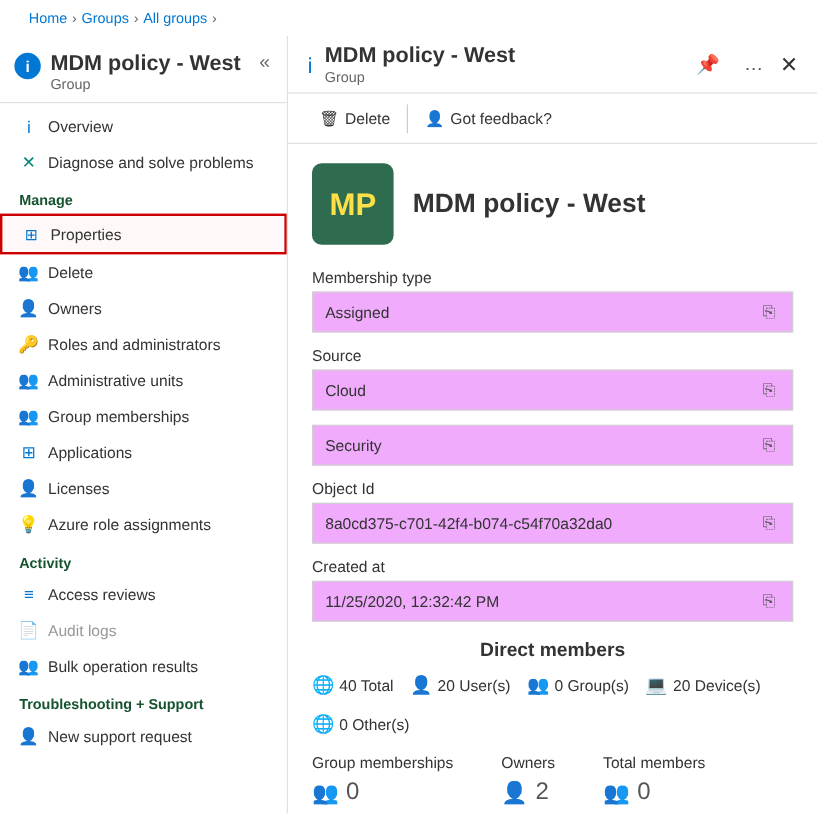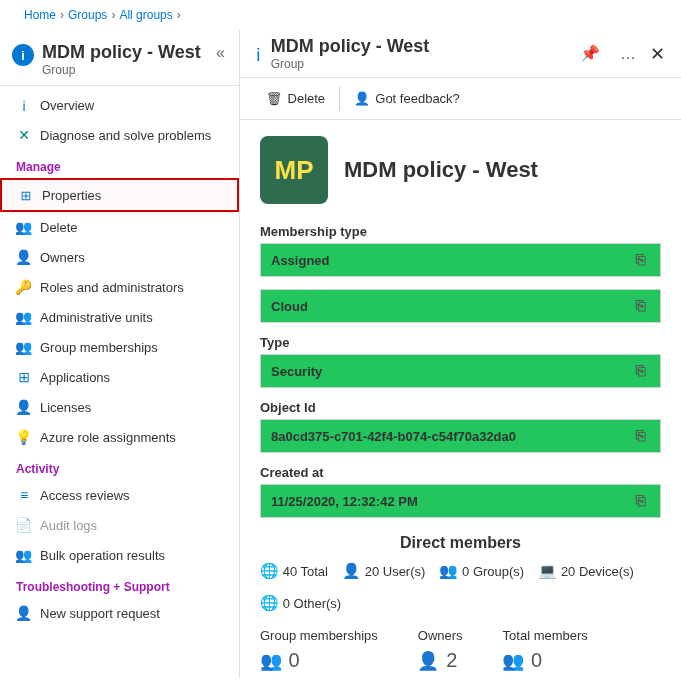--- a/index.html
+++ b/index.html
@@ -16,21 +16,21 @@
     .sidebar-header { display: flex; align-items: flex-start; padding: 12px 12px 8px 12px; border-bottom: 1px solid #e0e0e0; position: relative; }
     .sidebar-title-block { flex: 1; }
     .sidebar-title { font-size: 18px; font-weight: 600; color: #333; }
     .sidebar-subtitle { font-size: 12px; color: #666; }
     .sidebar-info-icon { width: 22px; height: 22px; background: #0078d4; border-radius: 50%; display: flex; align-items: center; justify-content: center; color: #fff; font-weight: 700; font-size: 13px; margin-right: 8px; margin-top: 2px; flex-shrink: 0; }
     .sidebar-collapse { margin-left: auto; cursor: pointer; color: #666; font-size: 16px; padding: 2px; }
 
     .sidebar-nav { padding: 4px 0; }
     .sidebar-item { display: flex; align-items: center; gap: 8px; padding: 7px 16px; cursor: pointer; color: #333; font-size: 13px; }
     .sidebar-item.highlighted { border: 1.5px solid #c00; }
-    .sidebar-section-label { padding: 10px 16px 4px 16px; font-size: 12px; font-weight: 600; color: #a21caf; }
+    .sidebar-section-label { padding: 10px 16px 4px 16px; font-size: 12px; font-weight: 600; color: #14532d; }
     .sidebar-icon { width: 16px; height: 16px; display: flex; align-items: center; justify-content: center; font-size: 14px; flex-shrink: 0; }
 
     
     .content { flex: 1; overflow-y: auto; display: flex; flex-direction: column; }
 
     .content-toolbar { display: flex; align-items: center; gap: 0; padding: 8px 16px; border-bottom: 1px solid #e0e0e0; }
     .toolbar-btn { display: flex; align-items: center; gap: 5px; padding: 5px 10px; background: none; border: none; cursor: pointer; color: #333; font-size: 13px; }
     .toolbar-divider { width: 1px; height: 24px; background: #ccc; margin: 0 4px; }
 
     .content-body { padding: 16px 20px; flex: 1; }
@@ -43,23 +43,23 @@
     
     .window-topbar { display: flex; align-items: center; padding: 6px 16px; border-bottom: 1px solid #e0e0e0; justify-content: space-between; }
     .window-title-group { display: flex; align-items: center; gap: 10px; }
     .window-title { font-size: 18px; font-weight: 600; }
     .window-icon { color: #0078d4; font-size: 18px; }
     .window-actions { display: flex; align-items: center; gap: 8px; color: #555; }
     .window-action-btn { cursor: pointer; padding: 2px 6px; font-size: 16px; color: #555; }
     .close-btn { font-size: 18px; cursor: pointer; color: #333; }
 
     
-    .field-group { margin-bottom: 12px; font-weight: bold; }
+    .field-group { margin-bottom: 12px; }
     .field-label { font-size: 13px; color: #333; margin-bottom: 4px; }
-    .field-value-row { display: flex; align-items: center; border: 1px solid #d0d0d0; background: #22c55e; padding: 6px 10px; min-height: 34px; }
+    .field-value-row { display: flex; align-items: center; border: 1px solid #d0d0d0; background: #f0abfc; padding: 6px 10px; min-height: 34px; }
     .field-value { flex: 1; font-size: 13px; color: #333; }
     .field-copy-btn { cursor: pointer; color: #555; font-size: 13px; padding: 2px 4px; }
 
     
     .section-title { font-size: 16px; font-weight: 600; margin-bottom: 10px; color: #333; text-align: center; }
     .direct-members-row { display: flex; align-items: center; gap: 14px; flex-wrap: wrap; font-size: 13px; color: #333; margin-bottom: 16px; }
     .dm-item { display: flex; align-items: center; gap: 4px; }
     .dm-icon { font-size: 15px; }
 
     
@@ -224,27 +224,27 @@
 
       <div id="fields-container">
           <div class="field-group">
     <div class="field-label">Membership type</div>
     <div class="field-value-row">
       <span class="field-value">Assigned</span>
       <span class="field-copy-btn" title="Copy">⎘</span>
     </div>
   </div>
           <div class="field-group">
+    <div class="field-label">Source</div>
     <div class="field-value-row">
       <span class="field-value">Cloud</span>
       <span class="field-copy-btn" title="Copy">⎘</span>
     </div>
   </div>
           <div class="field-group">
-    <div class="field-label">Type</div>
     <div class="field-value-row">
       <span class="field-value">Security</span>
       <span class="field-copy-btn" title="Copy">⎘</span>
     </div>
   </div>
           <div class="field-group">
     <div class="field-label">Object Id</div>
     <div class="field-value-row">
       <span class="field-value">8a0cd375-c701-42f4-b074-c54f70a32da0</span>
       <span class="field-copy-btn" title="Copy">⎘</span>

